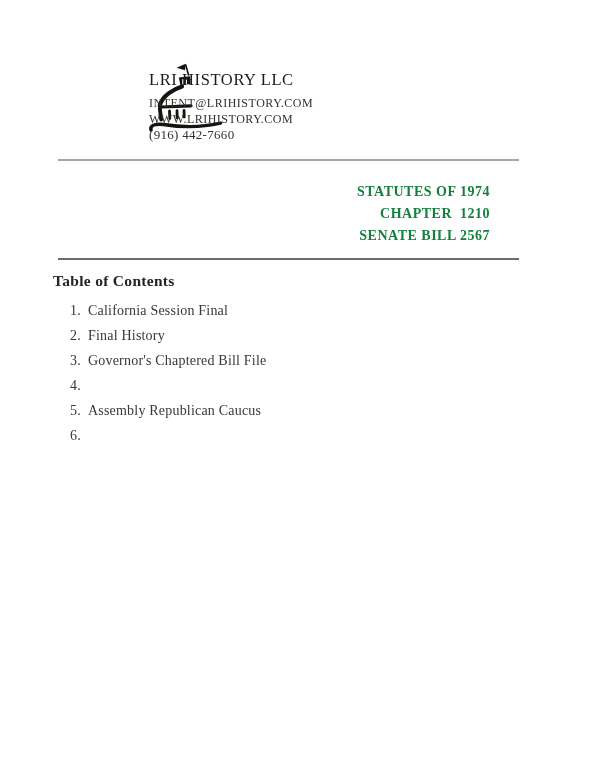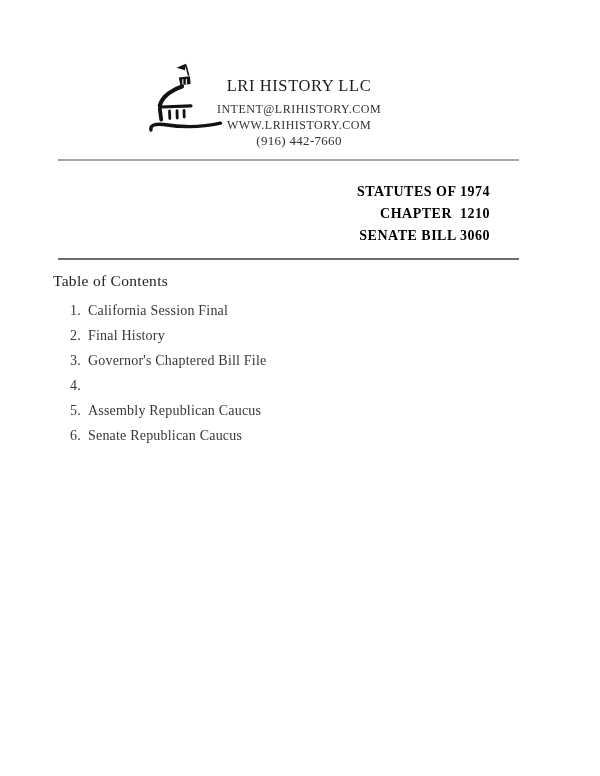--- a/index.html
+++ b/index.html
@@ -24,23 +24,23 @@
     top: 61px;
     width: 78px;
     height: 82px;
   }
   .logo-wrap svg { display: block; width: 100%; height: 100%; }
 
   
   .header-text {
     position: absolute;
     left: 149px;
-    top: 76px;
+    top: 70px;
     width: 300px;
-    text-align: center;
+    text-align: left;
   }
   .company {
     font-size: 16.5px;
     letter-spacing: 0.6px;
     color: #1e1b19;
     margin-bottom: 6px;
     white-space: pre;
   }
   .contact-line {
     font-size: 12px;
@@ -76,30 +76,30 @@
     position: absolute;
     top: 181px;
     right: 110px;
     text-align: right;
   }
   .ref-line {
     font-weight: bold;
     font-size: 14px;
     letter-spacing: 0.5px;
     line-height: 22px;
-    color: #000000;
+    color: #15803d;
     white-space: pre;
   }
 
   
   .toc-title {
     position: absolute;
     left: 53px;
     top: 272px;
-    font-weight: normal;
+    font-weight: bold;
     font-size: 15.5px;
     letter-spacing: 0.3px;
     color: #262321;
   }
   .toc-list {
     position: absolute;
     left: 70px;
     top: 303px;
     width: 420px;
   }
@@ -156,21 +156,21 @@
     <div class="contact-line">WWW.LRIHISTORY.COM</div>
     <div class="contact-line contact-phone">(916) 442-7660</div>
   </div>
 
   <div class="rule rule-top"></div>
   <div class="rule rule-bottom"></div>
 
   <div class="reference">
     <div class="ref-line">STATUTES OF 1974</div>
     <div class="ref-line">CHAPTER  1210</div>
-    <div class="ref-line">SENATE BILL 3060</div>
+    <div class="ref-line">SENATE BILL 2567</div>
   </div>
 
   <div class="toc-title">Table of Contents</div>
 
   <div class="toc-list">
     <div class="toc-item">
       <span class="toc-num">1.</span>
       <span class="toc-label">California Session Final</span>
     </div>
     <div class="toc-item">
@@ -183,17 +183,16 @@
     </div>
     <div class="toc-item">
       <span class="toc-num">4.</span>
     </div>
     <div class="toc-item">
       <span class="toc-num">5.</span>
       <span class="toc-label">Assembly Republican Caucus</span>
     </div>
     <div class="toc-item">
       <span class="toc-num">6.</span>
-      <span class="toc-label">Senate Republican Caucus</span>
     </div>
   </div>
 
 </div>
 
 </body></html>

